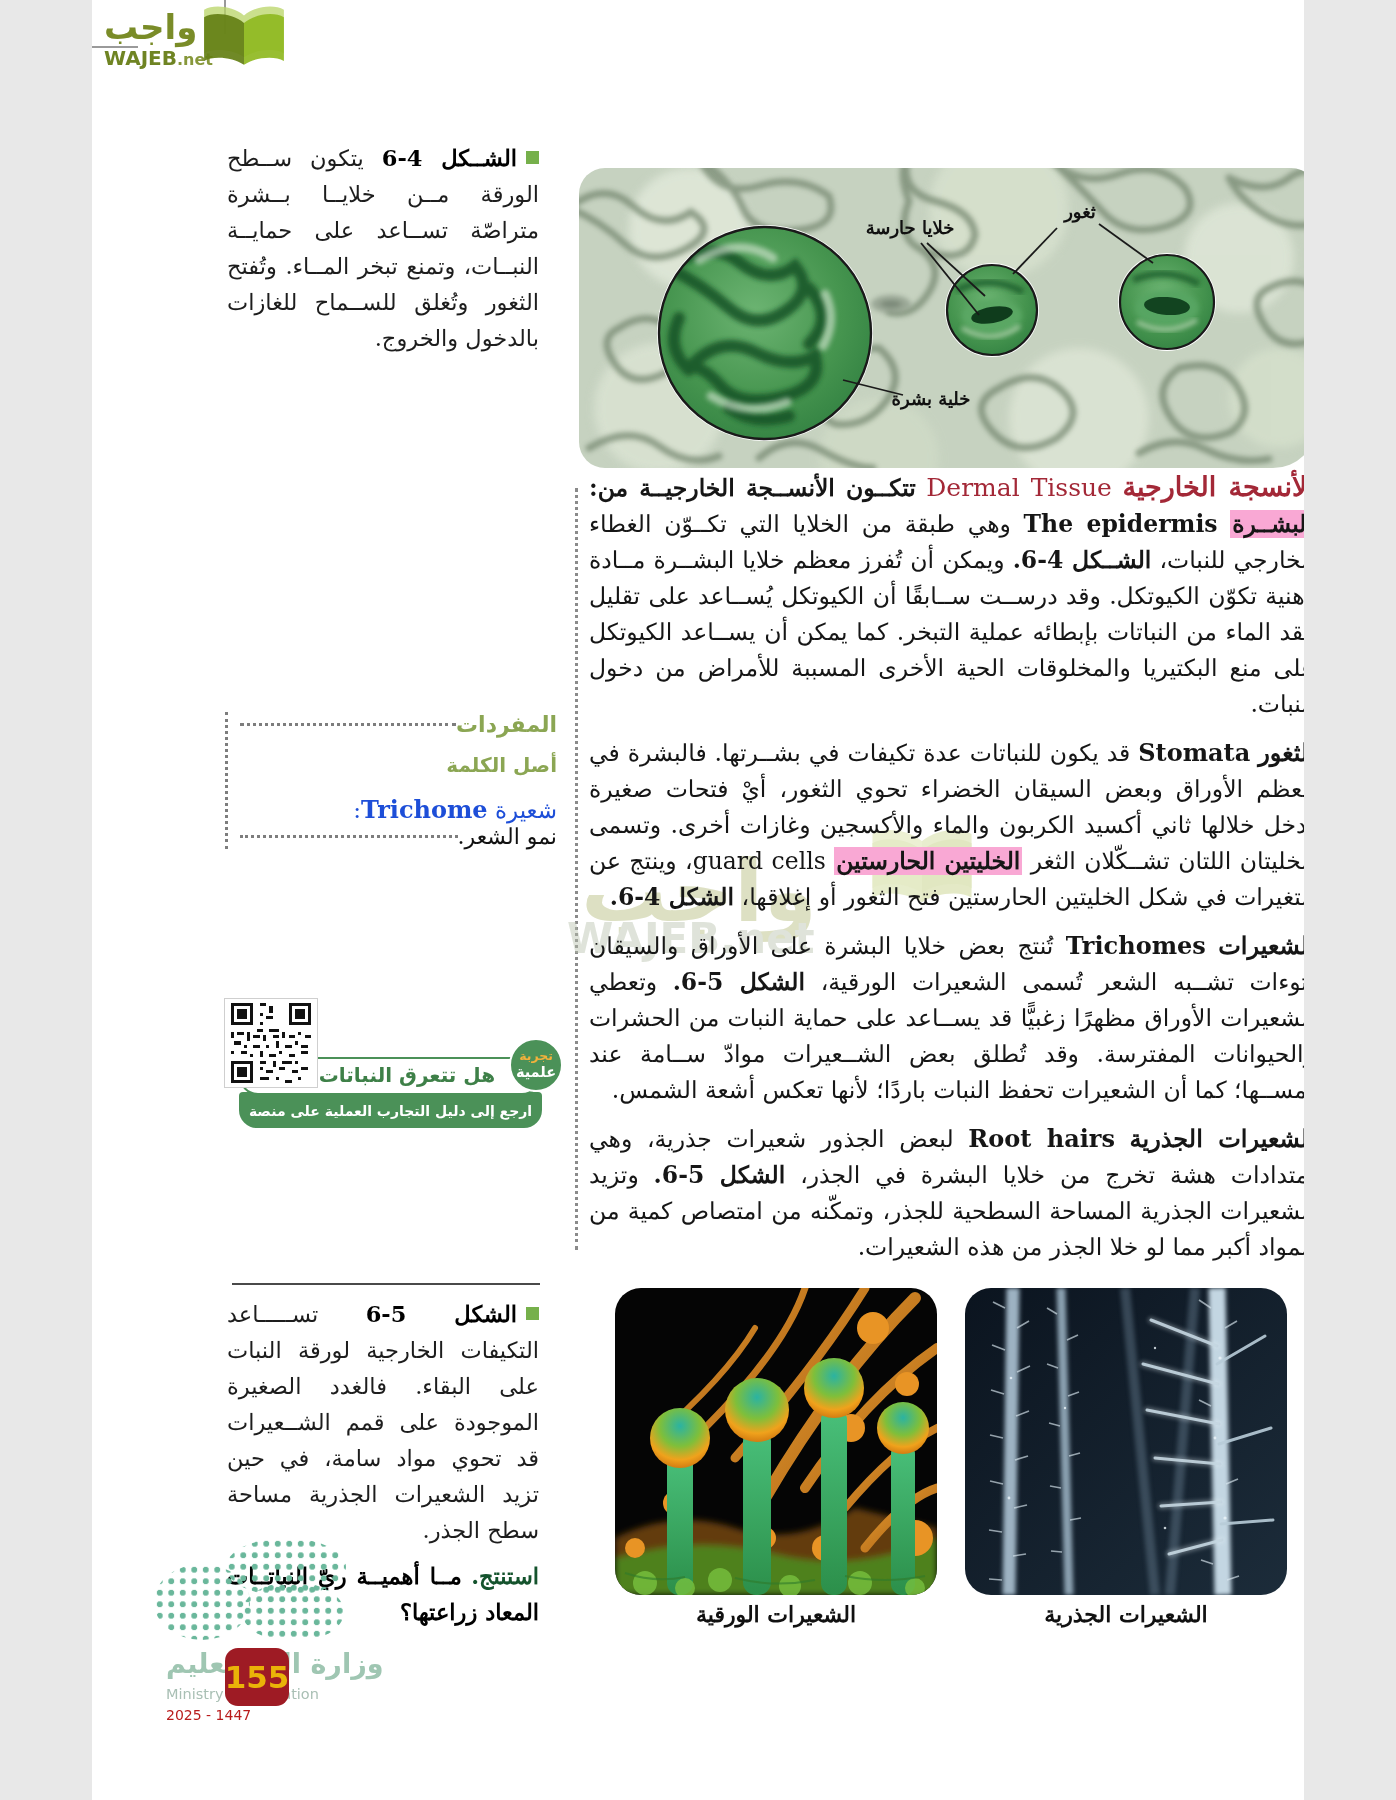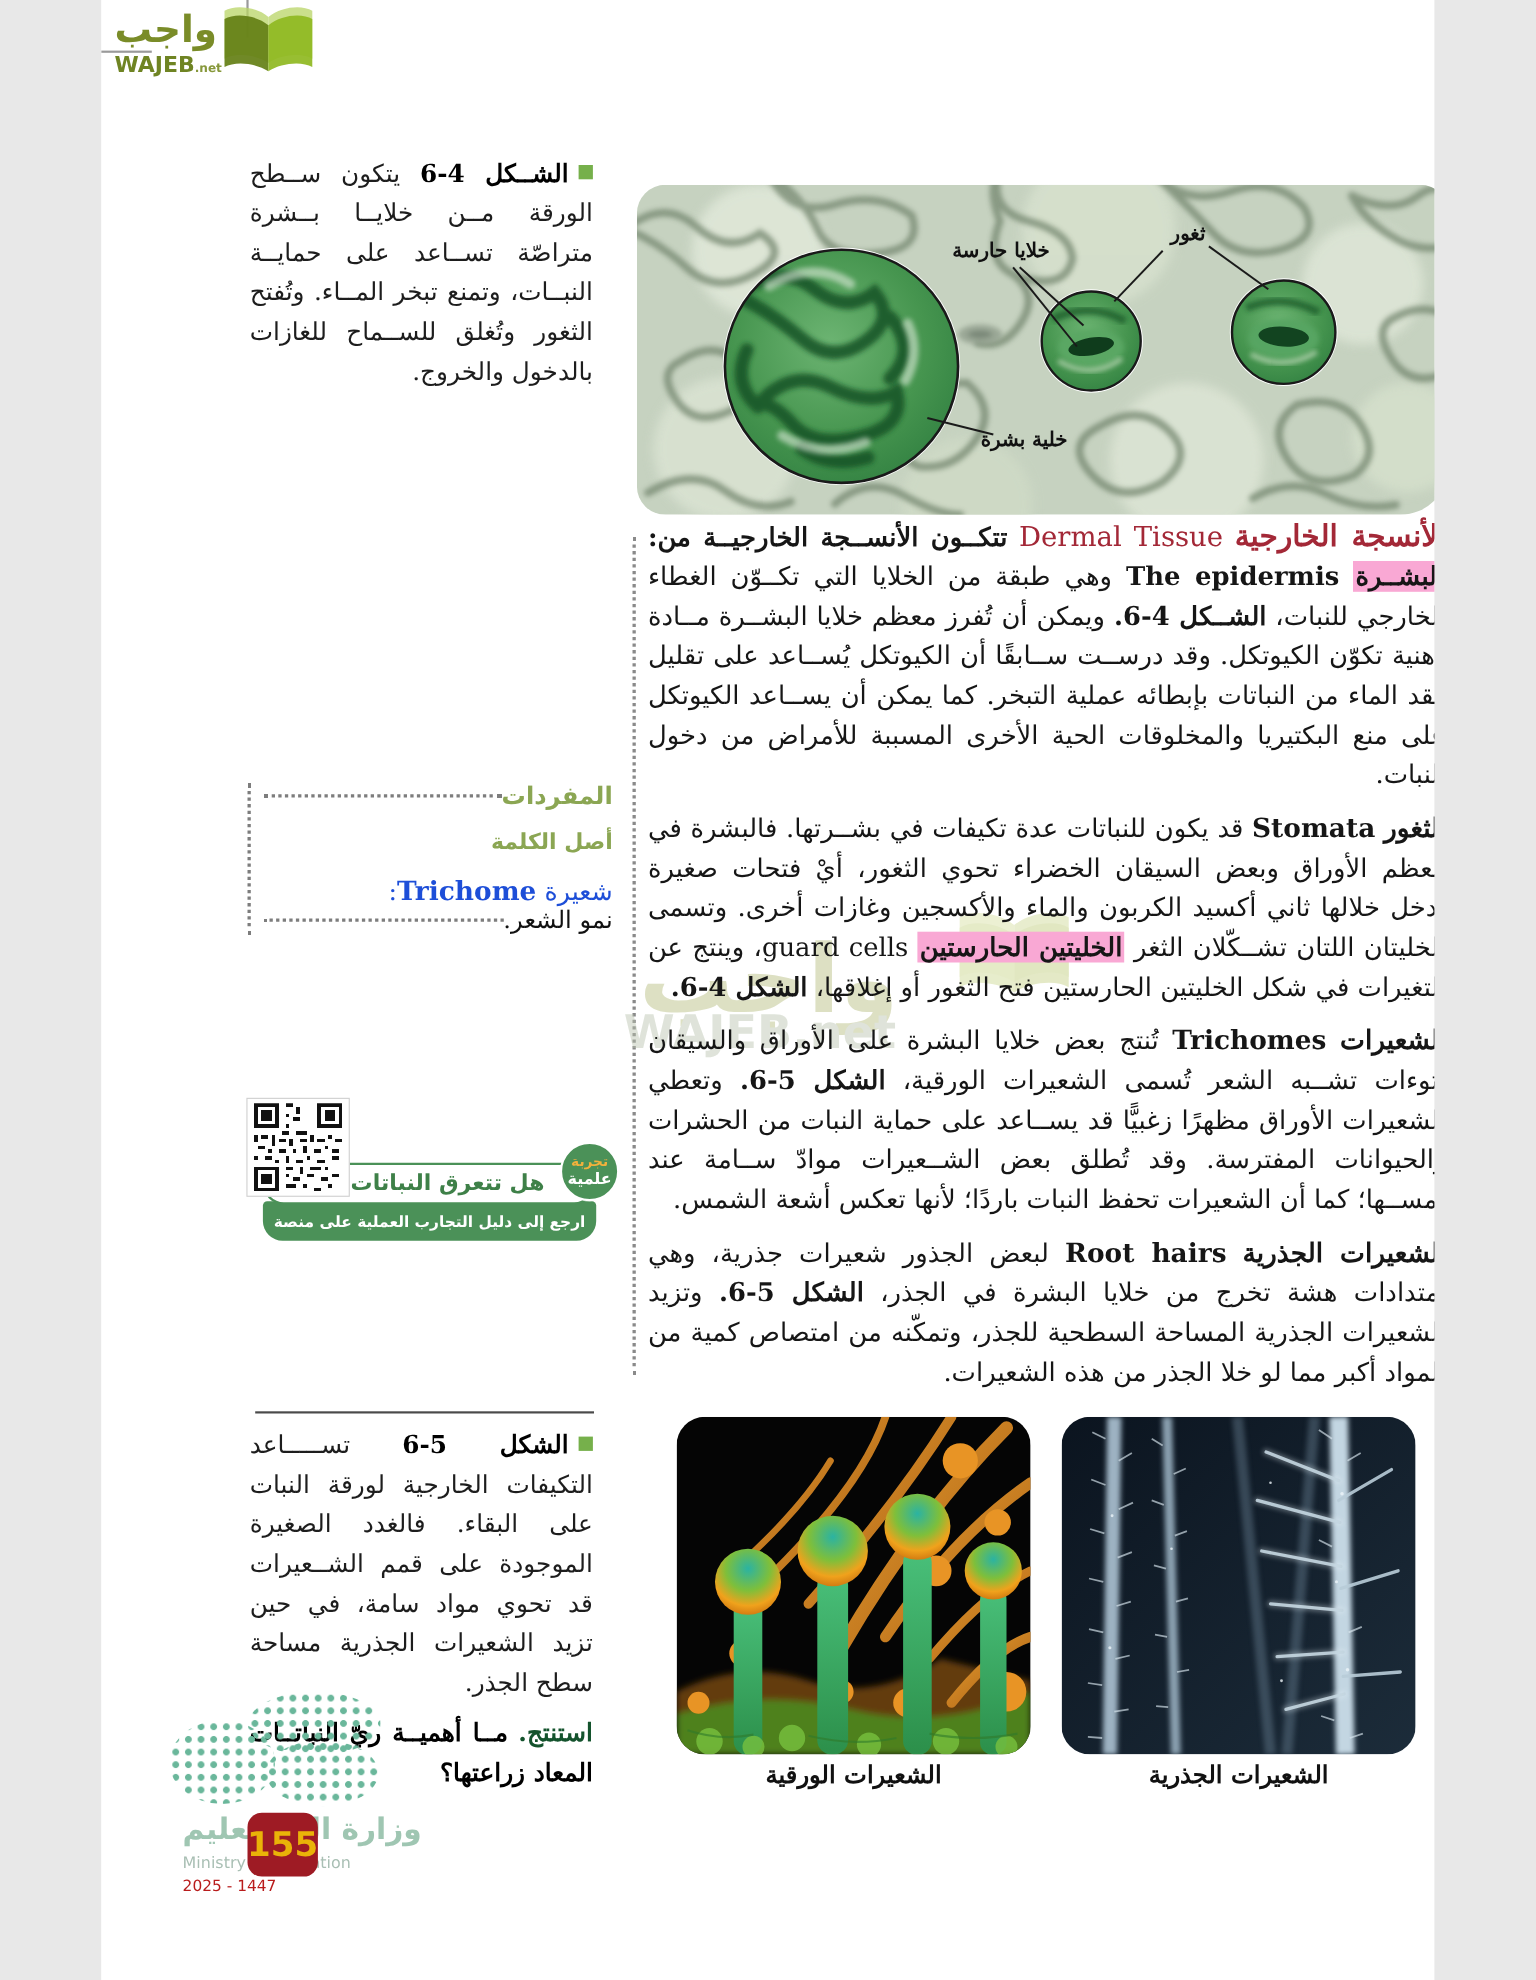--- a/index.html
+++ b/index.html
@@ -12,21 +12,21 @@
     position:relative;width:1212px;height:1800px;margin:0 auto;
     background:#ffffff;overflow:hidden;direction:rtl;
     font-family:var(--serif);color:#161616;
   }
   
   .crop{position:absolute;background:#9a9a9a;}
   
   .logo{position:absolute;left:10px;top:4px;width:200px;height:72px;direction:ltr;}
   .logo .ar{position:absolute;left:2px;top:6px;font-family:var(--sans);font-weight:bold;font-size:34px;color:#7a8c28;line-height:1;}
   .logo .en{position:absolute;left:2px;top:44px;font-family:var(--sans);font-weight:bold;font-size:20px;color:#6f8423;line-height:1;}
-  .logo .en small{font-size:11px;color:#87983b;font-weight:bold;}
+  .logo .en small{font-size:16px;color:#87983b;font-weight:bold;}
   .logo svg{position:absolute;left:92px;top:0px;}
   
   .fig46{position:absolute;left:487px;top:168px;width:738px;height:300px;border-radius:26px 26px 44px 26px;overflow:hidden;}
   
   .sidecap{position:absolute;width:312px;font-size:22.5px;line-height:36px;text-align:justify;text-align-last:right;color:#1d1d1d;}
   .sidecap .bullet{display:inline-block;width:13px;height:13px;background:#76b04b;margin-left:9px;vertical-align:2px;}
   .cap46{left:135px;top:140px;}
   .cap56{left:135px;top:1296px;}
   .sidecap b{color:#000;}
   .conclude{margin-top:10px;}

